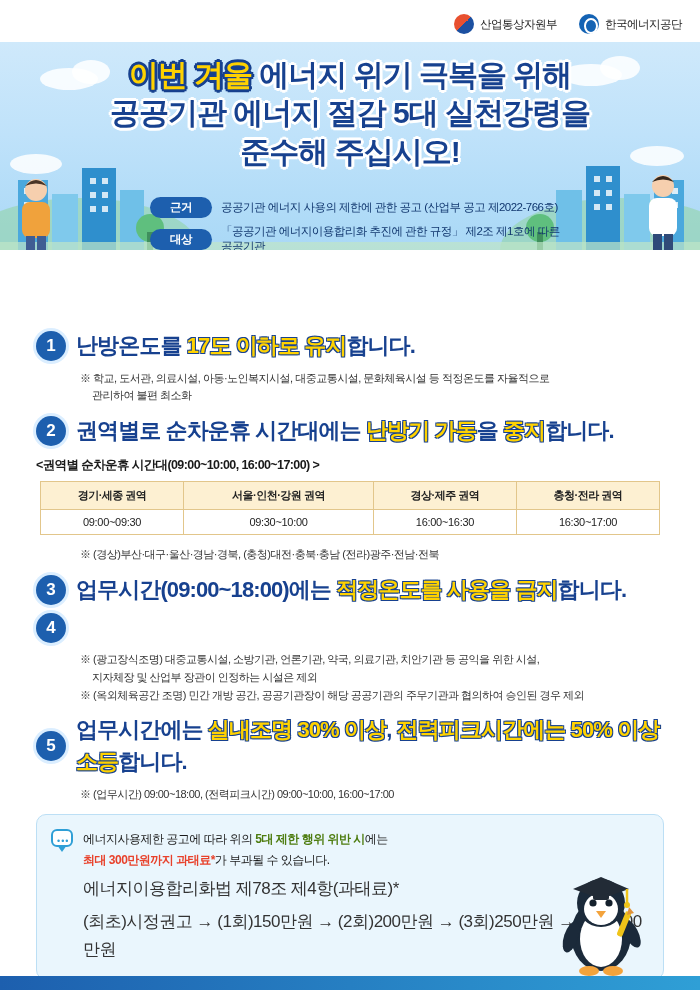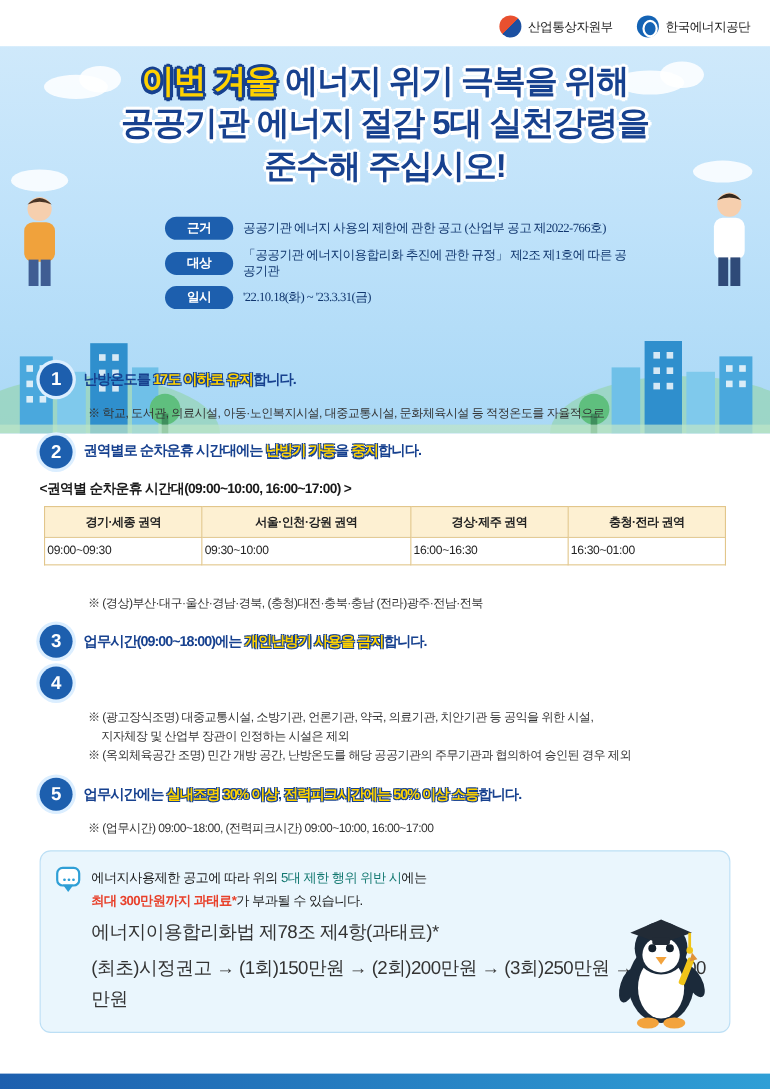--- a/index.html
+++ b/index.html
@@ -47,21 +47,21 @@
     width: 10px; height: 12px;
     border: 2px solid #fff;
     border-radius: 50% 50% 50% 50%;
   }
   .logo-text { font-size: 11.5px; letter-spacing: -0.5px; color: #1a1a1a; }
 
   
   .banner {
     position: absolute;
     top: 42px; left: 0;
-    width: 700px; height: 352px;
+    width: 700px; height: 208px;
     background: linear-gradient(180deg, #cfe9fb 0%, #bfe2fa 45%, #a9d8f6 100%);
     overflow: hidden;
   }
   .cloud {
     position: absolute;
     background: #ffffff;
     border-radius: 50%;
     opacity: .85;
   }
   .sky-city {
@@ -92,21 +92,20 @@
       0 3px 0 #17418f, 3px 0 0 #17418f, -3px 0 0 #17418f, 0 -3px 0 #17418f;
   }
   .headline .line.l3 { color: #17418f; }
 
   
   .info-block {
     position: absolute;
     left: 150px;
     top: 155px;
     width: 420px;
-    font-family: Liberation Serif, serif;
   }
   .info-row {
     display: flex;
     align-items: center;
     margin-bottom: 6px;
     font-size: 11.5px;
     color: #123a77;
   }
   .info-key {
     flex: 0 0 62px;
@@ -143,21 +142,21 @@
     background: #1d5fae;
     color: #fff;
     font-size: 17px;
     font-weight: bold;
     display: flex;
     align-items: center;
     justify-content: center;
     box-shadow: 0 0 0 3px #dbeeff;
   }
   .rule-title {
-    font-size: 13px;
+    font-size: 22px;
     font-weight: bold;
     color: #17418f;
     letter-spacing: -0.9px;
     line-height: 1.45;
   }
   .rule-title .yellow {
     color: #ffd200;
     text-shadow: -1px -1px 0 #17418f, 1px -1px 0 #17418f, -1px 1px 0 #17418f, 1px 1px 0 #17418f;
   }
   .rule-title .blue { color: #17418f; }
@@ -191,21 +190,21 @@
   table.zone th {
     background: #fdf0d2;
     border: 1px solid #e2c68b;
     padding: 6px 2px;
     font-weight: bold;
     letter-spacing: -0.5px;
   }
   table.zone td {
     border: 1px solid #e2c68b;
     padding: 6px 2px;
-    text-align: left;
+    text-align: center;
     letter-spacing: -0.3px;
     background: #fff;
   }
 
   
   .callout {
     position: relative;
     margin: 6px 36px 0 36px;
     border: 1px solid #bcdff5;
     border-radius: 10px;
@@ -238,21 +237,21 @@
     font-size: 12px;
     letter-spacing: -0.5px;
     color: #1a1a1a;
     line-height: 1.75;
   }
   .callout-line .big {
     color: #e8412b;
     font-weight: bold;
     text-align: right;
   }
-  .callout-line .bluebold { color: #0f766e; font-weight: normal; }
+  .callout-line .bluebold { color: #4d7c0f; font-weight: bold; }
   .callout-sub {
     font-size: 17px;
     color: #333;
     letter-spacing: -0.5px;
     line-height: 1.7;
     margin-top: 4px;
   }
 
   
   .penguin {
@@ -386,20 +385,21 @@
 
     <div class="rule">
       <div class="rule-head">
         <div class="badge">1</div>
         <div class="rule-title">
           <span class="blue">난방온도를 </span><span class="yellow">17도 이하로 유지</span><span class="blue">합니다.</span>
         </div>
       </div>
       <div class="note">
         <span>※ 학교, 도서관, 의료시설, 아동·노인복지시설, 대중교통시설, 문화체육시설 등 적정온도를 자율적으로</span>
+        <span class="ind">관리하여 불편 최소화</span>
       </div>
     </div>
 
     <div class="rule">
       <div class="rule-head">
         <div class="badge">2</div>
         <div class="rule-title">
           <span class="blue">권역별로 순차운휴 시간대에는 </span><span class="yellow">난방기 가동</span><span class="blue">을 </span><span class="yellow">중지</span><span class="blue">합니다.</span>
         </div>
       </div>
@@ -411,46 +411,46 @@
             <th>서울·인천·강원 권역</th>
             <th>경상·제주 권역</th>
             <th>충청·전라 권역</th>
           </tr>
         </thead>
         <tbody>
           <tr>
             <td>09:00~09:30</td>
             <td>09:30~10:00</td>
             <td>16:00~16:30</td>
-            <td>16:30~01:00</td>
+            <td>16:30~17:00</td>
           </tr>
         </tbody>
       </table>
-      <div class="note" style="margin-top:27px">
+      <div class="note" style="margin-top:11px">
         <span>※ (경상)부산·대구·울산·경남·경북, (충청)대전·충북·충남 (전라)광주·전남·전북</span>
       </div>
     </div>
 
     <div class="rule">
       <div class="rule-head">
         <div class="badge">3</div>
         <div class="rule-title">
-          <span class="blue">업무시간(09:00~18:00)에는 </span><span class="yellow">개인난방기 사용을 금지</span><span class="blue">합니다.</span>
+          <span class="blue">업무시간(09:00~18:00)에는 </span><span class="yellow">적정온도를 사용을 금지</span><span class="blue">합니다.</span>
         </div>
       </div>
     </div>
 
     <div class="rule">
       <div class="rule-head">
         <div class="badge">4</div>
       </div>
       <div class="note">
         <span>※ (광고장식조명) 대중교통시설, 소방기관, 언론기관, 약국, 의료기관, 치안기관 등 공익을 위한 시설,</span>
         <span class="ind">지자체장 및 산업부 장관이 인정하는 시설은 제외</span>
-        <span>※ (옥외체육공간 조명) 민간 개방 공간, 난방온도를 해당 공공기관의 주무기관과 협의하여 승인된 경우 제외</span>
+        <span>※ (옥외체육공간 조명) 민간 개방 공간, 공공기관장이 해당 공공기관의 주무기관과 협의하여 승인된 경우 제외</span>
       </div>
     </div>
 
     <div class="rule">
       <div class="rule-head">
         <div class="badge">5</div>
         <div class="rule-title">
           <span class="blue">업무시간에는 </span><span class="yellow">실내조명 30% 이상</span><span class="blue">, </span><span class="yellow">전력피크시간에는 50% 이상 소등</span><span class="blue">합니다.</span>
         </div>
       </div>

